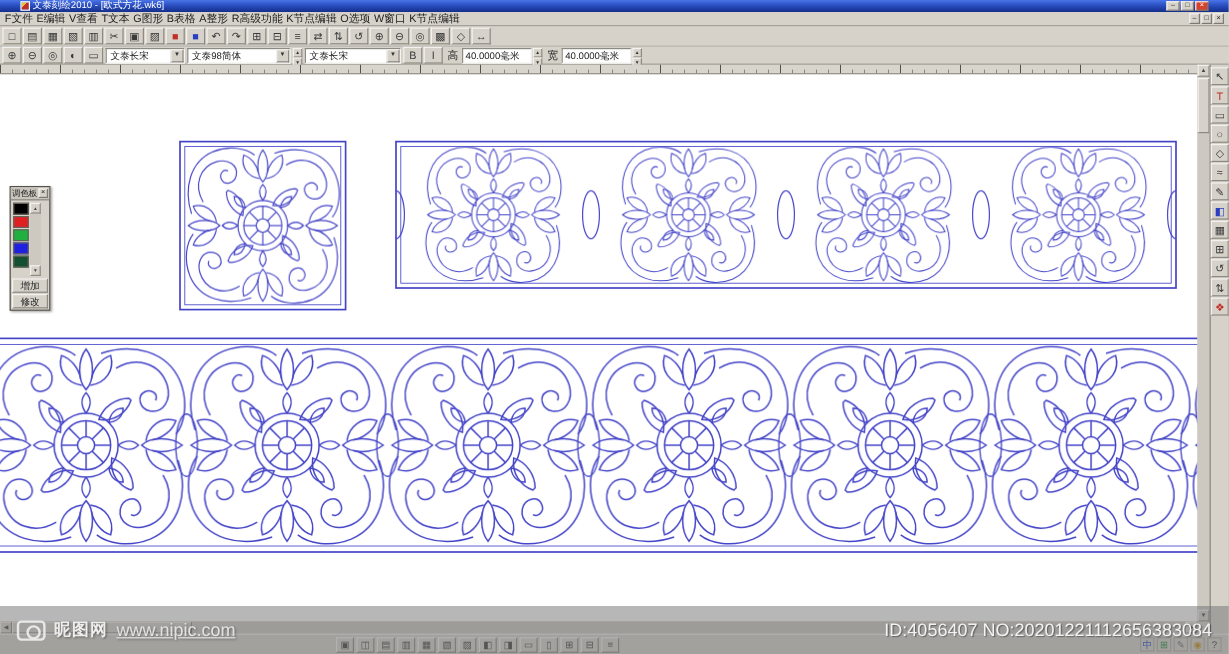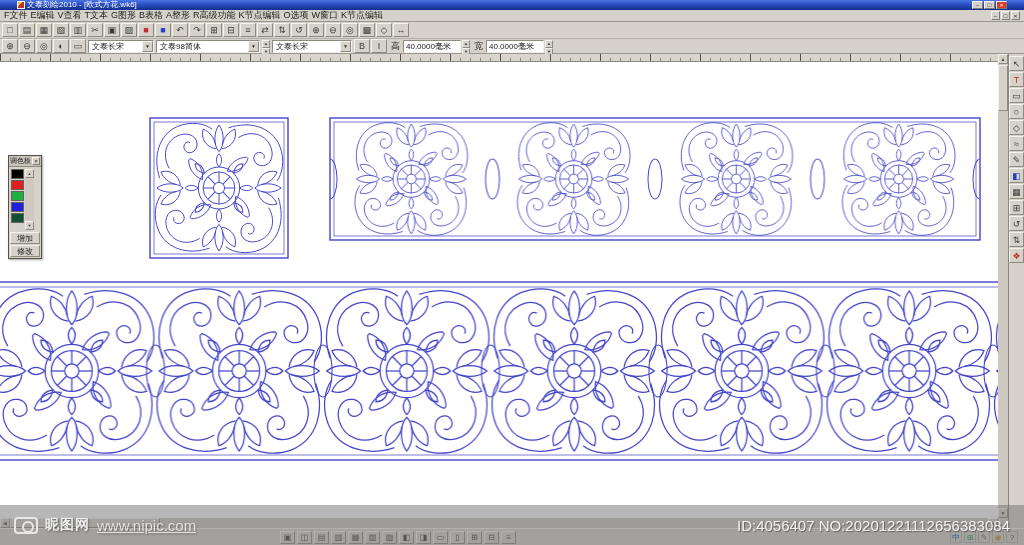--- a/index.html
+++ b/index.html
@@ -178,21 +178,21 @@
   <button class="tbtn">⊕</button>
       <button class="tbtn">⊖</button>
       <button class="tbtn">◎</button>
       <button class="tbtn">◐</button>
       <button class="tbtn">▭</button>
     </div>
   <div class="combo" style="width:66px">
     <span>文泰长宋</span>
     <span class="chev">▼</span>
   </div>
-  <div class="combo" style="width:104px">
+  <div class="combo" style="width:86px">
     <span>文泰98简体</span>
     <span class="chev">▼</span>
   </div>
   <div class="spin">
     <span>▲</span>
     <span>▼</span>
   </div>
   <div class="combo" style="width:80px">
     <span>文泰长宋</span>
     <span class="chev">▼</span>

